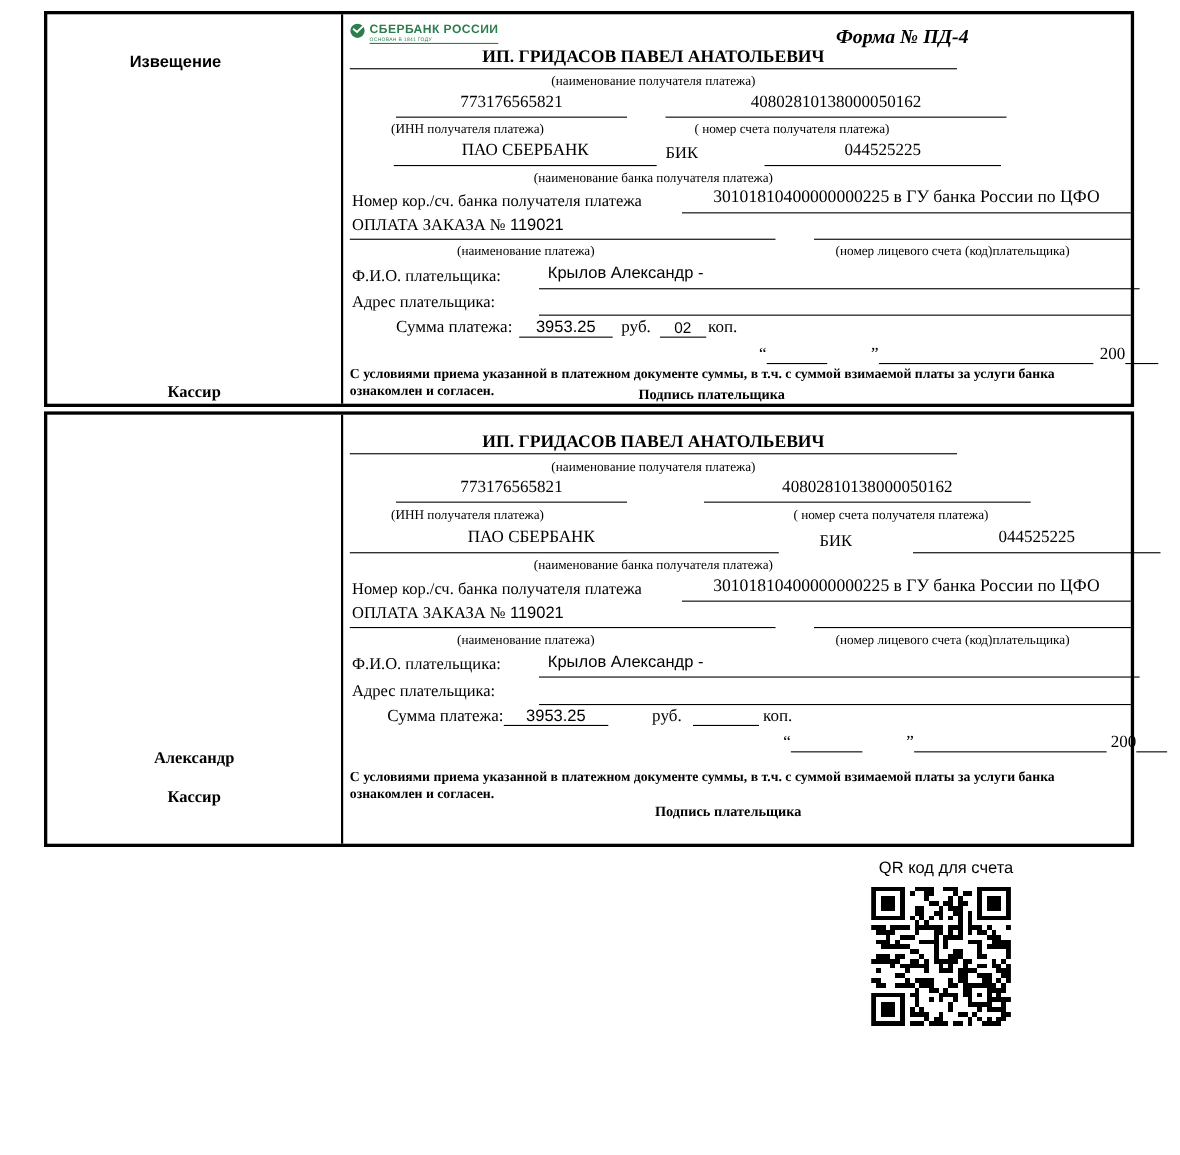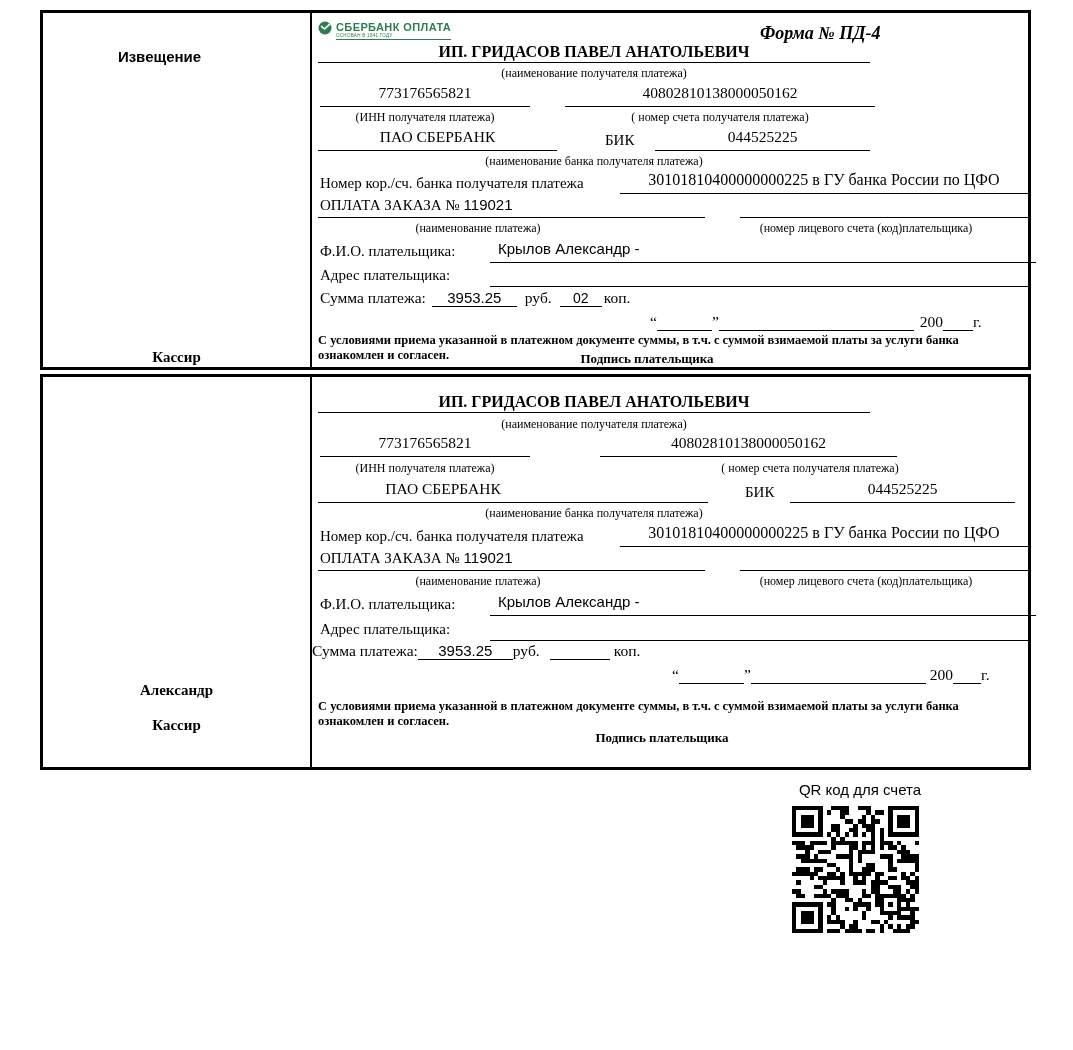--- a/index.html
+++ b/index.html
@@ -8,21 +8,21 @@
   .box{position:absolute;border:3px solid #000;background:#fff;}
   .leftcol{position:absolute;left:0;top:0;bottom:0;width:267px;border-right:2px solid #000;}
   .rightcol{position:absolute;left:269px;top:0;right:0;bottom:0;}
   .r{position:absolute;}
   .ser{font-family:"Liberation Serif",serif;}
   .sans{font-family:"Liberation Sans",sans-serif;}
   .b{font-weight:bold;}
   .i{font-style:italic;}
   .c{text-align:center;}
   .hint{font-size:12px;text-align:center;font-family:"Liberation Serif",serif;}
-  .val{font-size:15.5px;}
+  .val{font-size:15.5px;margin-left:40px;}
   .lbl{font-size:15px;}
   .fld{position:absolute;border-bottom:1.8px solid #000;text-align:center;}
   .uline{position:absolute;height:0;border-bottom:1.8px solid #000;}
   .inlflex{display:inline-flex;align-items:flex-end;}
   .sumfld{border-bottom:1.8px solid #000;text-align:center;}
   .terms{font-size:12.5px;font-weight:bold;line-height:1.22;}
   .green{color:#2e7d4f;}
   .logo-wrap{display:flex;align-items:flex-start;gap:4px;}
   .logo-txt{border-bottom:1.5px solid #2e7d4f;padding-bottom:1px;}
   .logo-name{font-family:"Liberation Sans",sans-serif;font-weight:bold;font-size:11px;letter-spacing:.4px;}
@@ -42,21 +42,21 @@
     <div class="rightcol">
 
       <div class="r logo-wrap" style="top:8px;left:6px;">
         <span>
           <svg width="14" height="14" viewBox="0 0 14 14">
               <circle cx="7" cy="7" r="6.5" fill="#2e7d4f"></circle>
               <path d="M3 5.2 L6.6 8 L12 2.8" stroke="#fff" stroke-width="1.7" fill="none"></path>
             </svg>
         </span>
         <span class="logo-txt">
-          <div class="logo-name green">СБЕРБАНК ОПЛАТА</div>
+          <div class="logo-name green">СБЕРБАНК РОССИИ</div>
           <div class="logo-tag green">ОСНОВАН В 1841 ГОДУ</div>
         </span>
       </div>
       <div class="r ser b i" style="top:10px;left:448px;font-size:18px;">Форма № ПД-4</div>
 
       <div class="r ser b c" style="top:30px;left:6px;width:552px;font-size:16px;">ИП. ГРИДАСОВ ПАВЕЛ АНАТОЛЬЕВИЧ</div>
       <div class="uline" style="top:49px;left:6px;width:552px;"></div>
       <div class="r hint" style="top:53px;left:6px;width:552px;">(наименование получателя платежа)</div>
 
       <div class="fld val" style="top:71px;left:8px;width:210px;height:22px;">773176565821</div>

